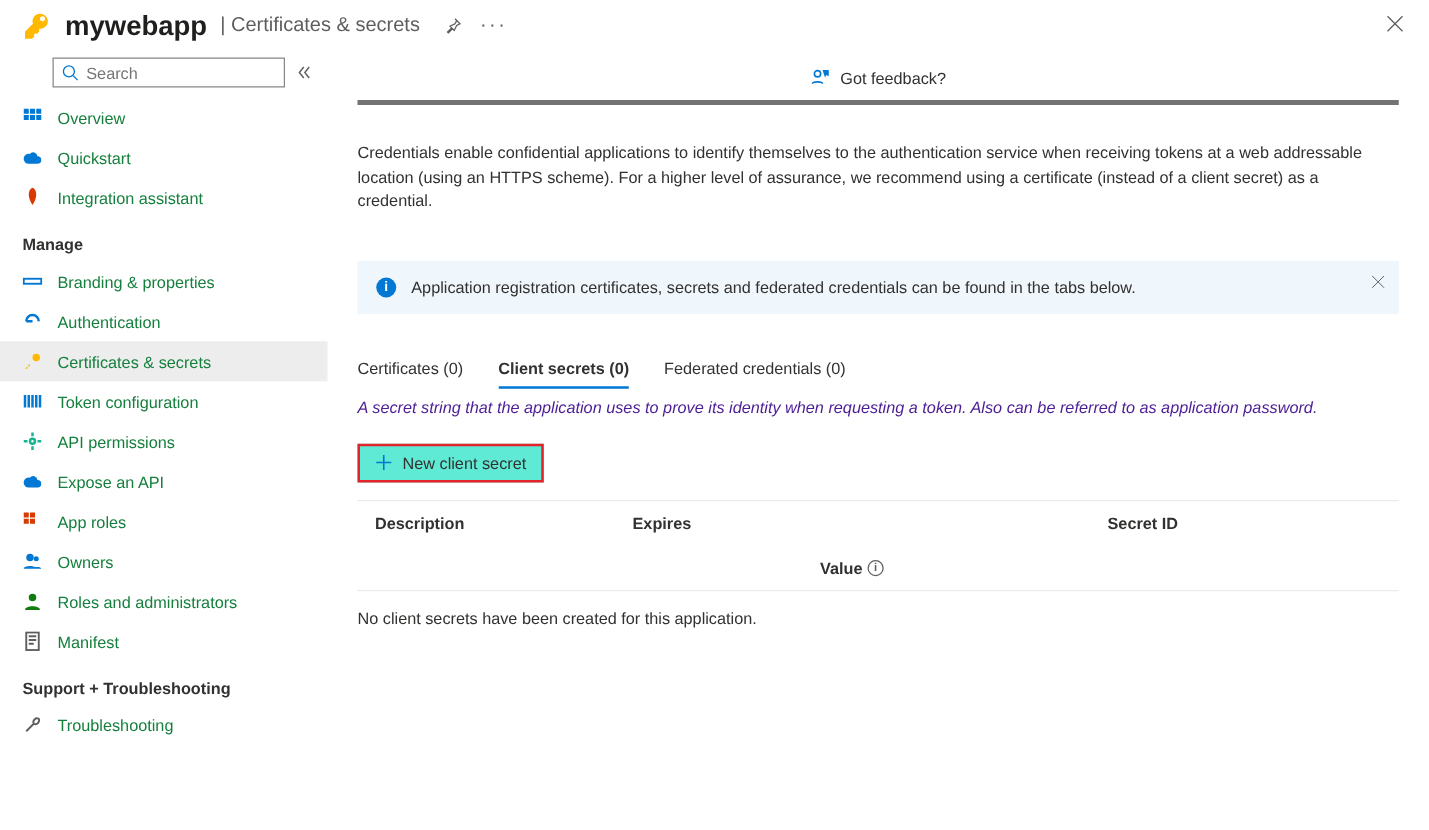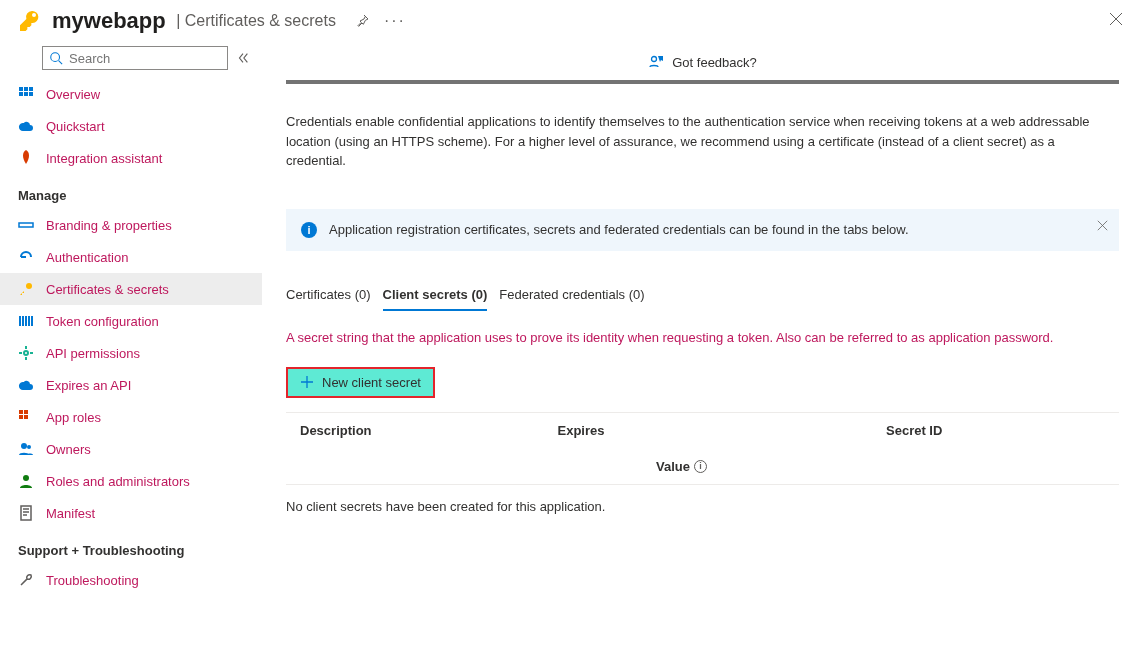--- a/index.html
+++ b/index.html
@@ -44,21 +44,21 @@
 }
 .collapse-chevrons { margin-left:auto; color:#605e5c; cursor:pointer;}
 .nav-item {
   display:flex; align-items:center;
   padding: 6px 10px 6px 18px;
   cursor:pointer;
   height:32px;
 }
 .nav-item.active { background:#ededed; }
 .nav-item .icon { width:16px; height:16px; margin-right:12px; display:flex; align-items:center; justify-content:center;}
-.nav-item .label { color:#be185d; }
+.nav-item .label { color:#15803d; }
 .section-head {
   font-weight:600;
   padding: 14px 18px 6px 18px;
   color:#323130;
 }
 .main {
   flex:1;
   padding: 0 24px 0 24px;
   min-width:0;
 }
@@ -90,40 +90,41 @@
   background:#0078d4; color:#fff;
   display:flex; align-items:center; justify-content:center;
   font-size:11px; font-weight:700;
   margin-right:12px;
   flex-shrink:0;
 }
 .info-banner .close-banner {
   position:absolute; right:10px; top:10px; color:#605e5c; cursor:pointer;
 }
 .tabs {
-  display:flex; gap:12px;
+  display:flex; gap:28px;
   margin-top:30px;
   border-bottom: none;
 }
 .tab {
   padding: 6px 0 8px 0;
   cursor:pointer;
   color:#323130;
   position:relative;
 }
 .tab.active { font-weight:600; }
 .tab.active::after {
   content:"";
   position:absolute;
   left:0; right:0; bottom:-1px;
   height:2px; background:#0078d4;
 }
 .tab-desc {
-  margin-top:20px;
-  color:#be185d;
+  margin-top:8px;
+  color:#4c1d95;
+  font-style:italic;
 }
 .new-secret-btn {
   display:inline-flex;
   align-items:center;
   border:2px solid #e3242b;
   padding: 6px 12px;
   margin-top:22px;
   cursor:pointer;
   color:#323130;
   background:#5eead4;
@@ -133,21 +134,21 @@
   margin-top:14px;
   border-top:1px solid #edebe9;
 }
 .thead {
   display:flex;
   padding:10px 0;
   font-weight:700;
   color:#323130;
 }
 .th-desc { width:220px; padding-left:14px;}
-.th-exp  { width:150px;text-align:center;}
+.th-exp  { width:150px;}
 .th-val  { width:230px; display:flex; align-items:center; gap:4px;margin-top:36px;}
 .th-sid  { flex:1;}
 .info-circ {
   width:13px; height:13px; border:1px solid #605e5c; border-radius:50%;
   display:inline-flex; align-items:center; justify-content:center;
   font-size:9px; color:#605e5c;
 }
 .empty-msg {
   border-top:1px solid #edebe9;
   padding:14px 0;
@@ -270,21 +271,21 @@
           </svg>
         </span>
       <span class="label">API permissions</span>
     </div>
     <div class="nav-item">
       <span class="icon">
           <svg width="16" height="16" viewBox="0 0 16 16" fill="#0078d4">
             <path d="M12 7a3 3 0 0 1 0 6H5a4 4 0 1 1 .8-7.9A3.5 3.5 0 0 1 12 7z"></path>
           </svg>
         </span>
-      <span class="label">Expires an API</span>
+      <span class="label">Expose an API</span>
     </div>
     <div class="nav-item">
       <span class="icon">
           <svg width="16" height="16" viewBox="0 0 16 16" fill="#d83b01">
             <rect x="1" y="1" width="4" height="4"></rect>
             <rect x="6" y="1" width="4" height="4"></rect>
             <rect x="1" y="6" width="4" height="4"></rect>
             <rect x="6" y="6" width="4" height="4"></rect>
           </svg>
         </span>

